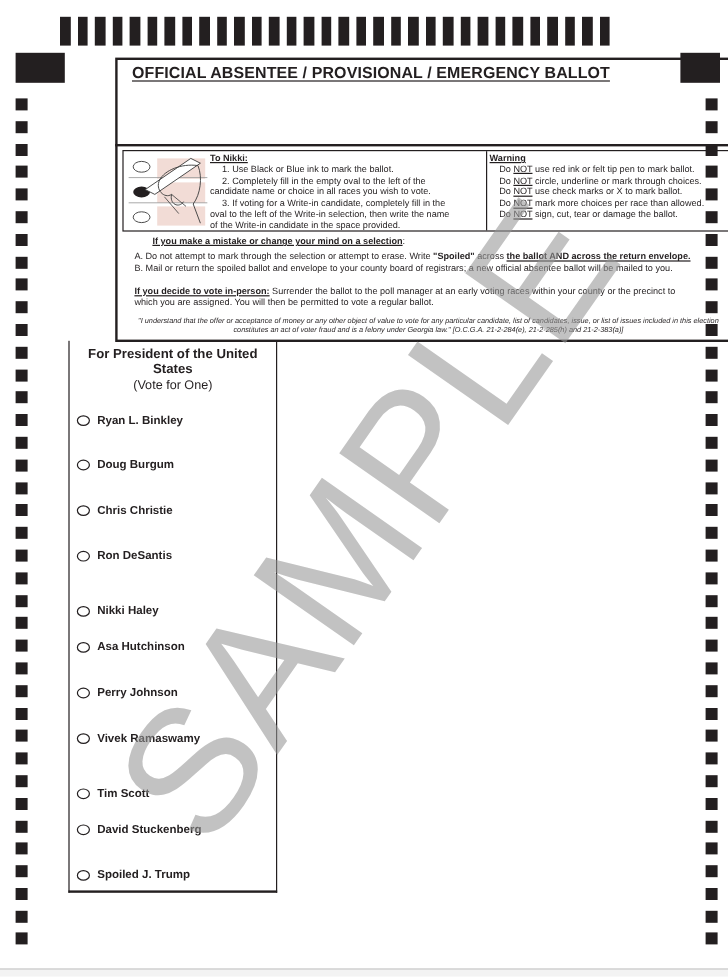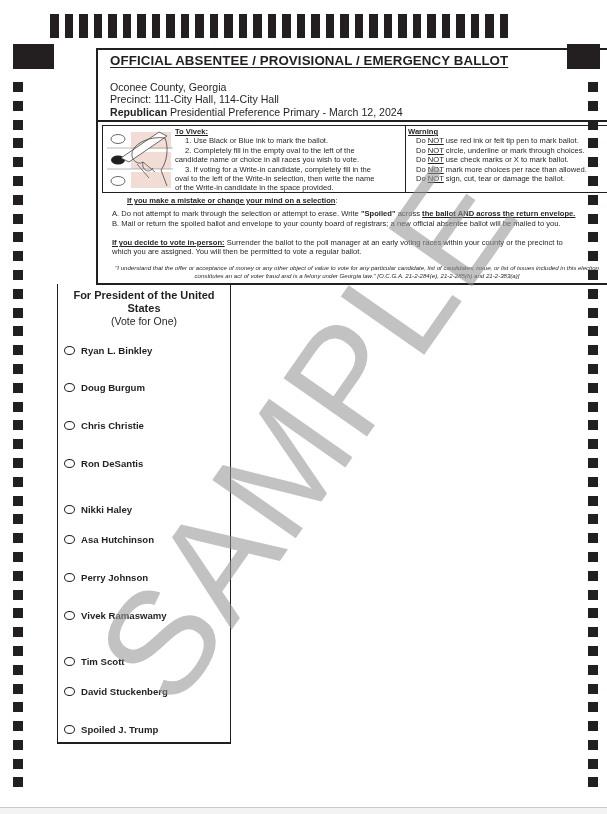--- a/index.html
+++ b/index.html
@@ -177,46 +177,41 @@
       <span></span>
       <span></span>
       <span></span>
       <span></span>
       <span></span>
       <span></span>
     </div>
 
   <div class="header-box">
     <div class="title">OFFICIAL ABSENTEE / PROVISIONAL / EMERGENCY BALLOT</div>
-    <div class="meta">
-      <div>Oconee County, Georgia</div>
-      <div>Precinct: 111-City Hall, 114-City Hall</div>
-      <div><span class="bold">Republican</span><span> Presidential Preference Primary - March 12, 2024</span></div>
-    </div>
     <div class="hdr-rule"></div>
 
     <div class="instr-box">
       <div class="illus">
         <svg width="66" height="62" viewBox="0 0 66 62">
           <rect x="0" y="0" width="66" height="62" fill="#fff"></rect>
           <rect x="24" y="4" width="40" height="17" fill="#f2dcd6"></rect>
           <rect x="24" y="24" width="40" height="17" fill="#f2dcd6"></rect>
           <rect x="24" y="44" width="40" height="16" fill="#f2dcd6"></rect>
           <line x1="0" y1="20" x2="66" y2="20" stroke="#999" stroke-width="0.7"></line>
           <line x1="0" y1="41" x2="66" y2="41" stroke="#999" stroke-width="0.7"></line>
           <ellipse cx="11" cy="11" rx="7" ry="4.5" fill="#fff" stroke="#444" stroke-width="0.8"></ellipse>
           <ellipse cx="11" cy="32" rx="7" ry="4.5" fill="#231f20"></ellipse>
           <ellipse cx="11" cy="53" rx="7" ry="4.5" fill="#fff" stroke="#444" stroke-width="0.8"></ellipse>
           <path d="M14 30 L52 4 L60 8 L22 34 Z" fill="#fff" stroke="#444" stroke-width="0.8"></path>
           <path d="M26 22 C30 14 44 8 58 10 C62 20 60 34 54 42 L60 58 M26 22 C22 30 30 38 36 34 C34 42 42 46 46 40" fill="none" stroke="#444" stroke-width="0.8"></path>
           <path d="M30 36 L42 50 M36 34 L48 44" fill="none" stroke="#444" stroke-width="0.7"></path>
         </svg>
       </div>
       <div class="to-vote">
-        <div class="hd">To Vivek:</div>
+        <div class="hd">To Nikki:</div>
         <div class="ln">1. Use Black or Blue ink to mark the ballot.</div>
         <div class="ln">2. Completely fill in the empty oval to the left of the</div>
         <div class="ln cont">candidate name or choice in all races you wish to vote.</div>
         <div class="ln">3. If voting for a Write-in candidate, completely fill in the</div>
         <div class="ln cont">oval to the left of the Write-in selection, then write the name</div>
         <div class="ln cont">of the Write-in candidate in the space provided.</div>
       </div>
       <div class="divider-v"></div>
       <div class="warning">
         <div class="hd">Warning</div>

